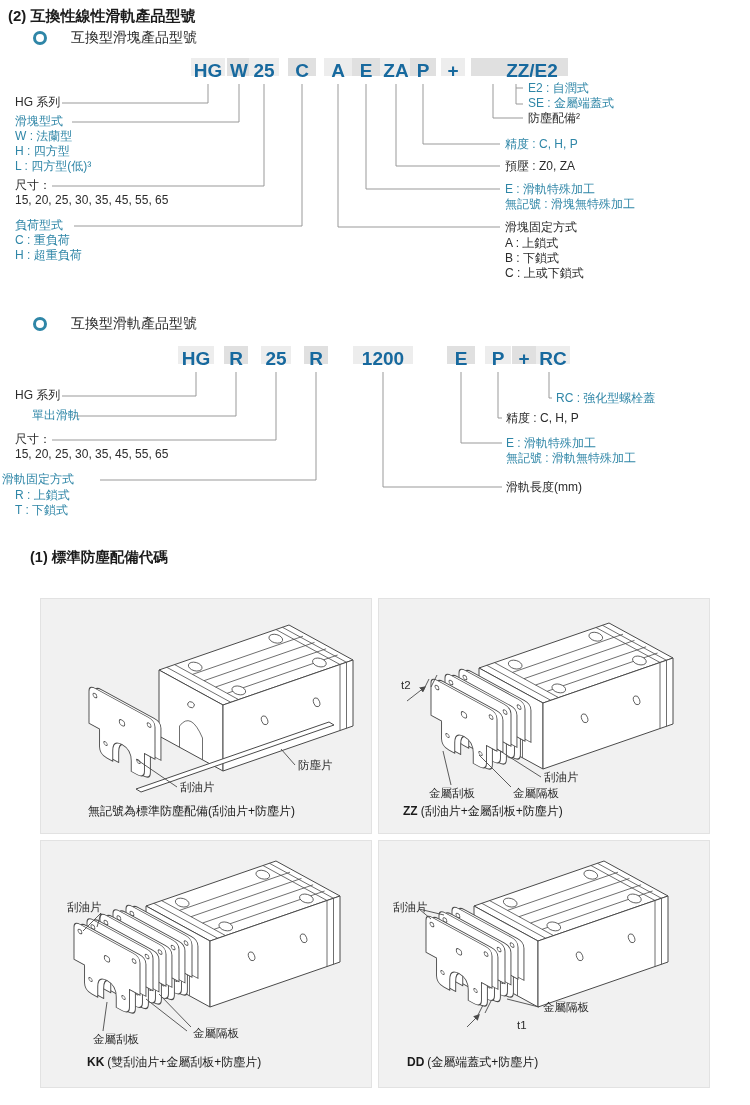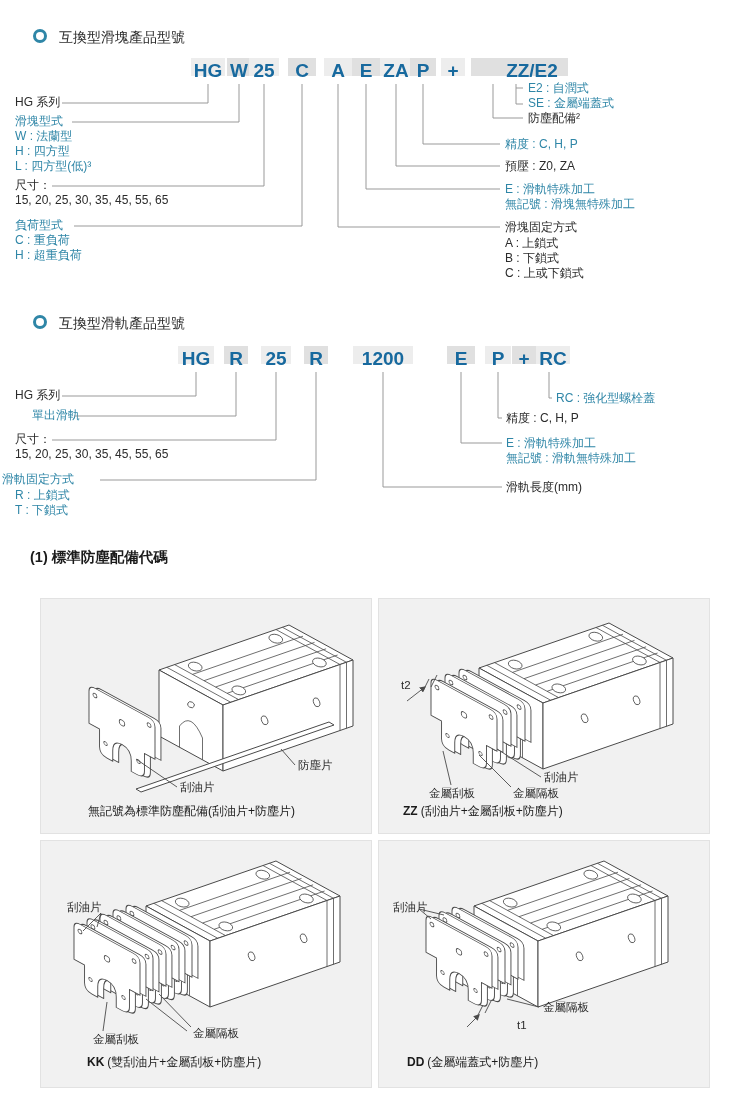--- a/index.html
+++ b/index.html
@@ -1,19 +1,19 @@
 <!DOCTYPE html>
 <html><head>
 <meta charset="utf-8">
 <style>
   html,body{margin:0;padding:0;background:#fff;}
   .page{position:relative;width:750px;height:1105px;background:#fff;overflow:hidden;
         font-family:"Liberation Sans","DejaVu Sans",sans-serif;color:#222;}
   .page-title{position:absolute;left:8px;top:7px;font-size:15px;font-weight:bold;color:#1b1b1b;white-space:nowrap;}
-  .bullet-row{position:absolute;display:flex;gap:12px;}
+  .bullet-row{position:absolute;display:flex;align-items:center;gap:24px;}
   .ring{width:8px;height:8px;border:3px solid #2f86a7;border-radius:50%;display:inline-block;}
   .bullet-text{font-size:14px;color:#2b2b2b;white-space:nowrap;}
   .code-box{position:absolute;height:18px;line-height:26px;text-align:center;font-weight:bold;
             font-size:19px;color:#17699e;white-space:nowrap;}
   .bg-a{background:#ededed;}
   .bg-b{background:#e0e0e0;}
   .lbl{position:absolute;font-size:12px;line-height:13px;white-space:nowrap;}
   .teal{color:#2f86a7;}
   .dark{color:#2b2b2b;}
   .connector-layer{position:absolute;left:0;top:0;pointer-events:none;}
@@ -104,20 +104,21 @@
       <polyline points="276,372 276,440 52,440"></polyline>
       <polyline points="316,372 316,480 100,480"></polyline>
 
       <polyline points="549,372 549,398 552,398"></polyline>
       <polyline points="498,372 498,418 502,418"></polyline>
       <polyline points="461,372 461,443 502,443"></polyline>
       <polyline points="383,372 383,487 502,487"></polyline>
     </g>
   </svg>
 
+  <div class="page-title">(2) 互換性線性滑軌產品型號</div>
 
   <div class="bullet-row" style="left:33px;top:29px;">
     <span class="ring"></span>
     <span class="bullet-text">互換型滑塊產品型號</span>
   </div>
 
   <div>
     <span class="code-box bg-a" style="left:191px;top:58px;width:34px;">HG</span>
     <span class="code-box bg-b" style="left:227px;top:58px;width:24px;">W</span>
     <span class="code-box bg-a" style="left:249px;top:58px;width:30px;">25</span>

